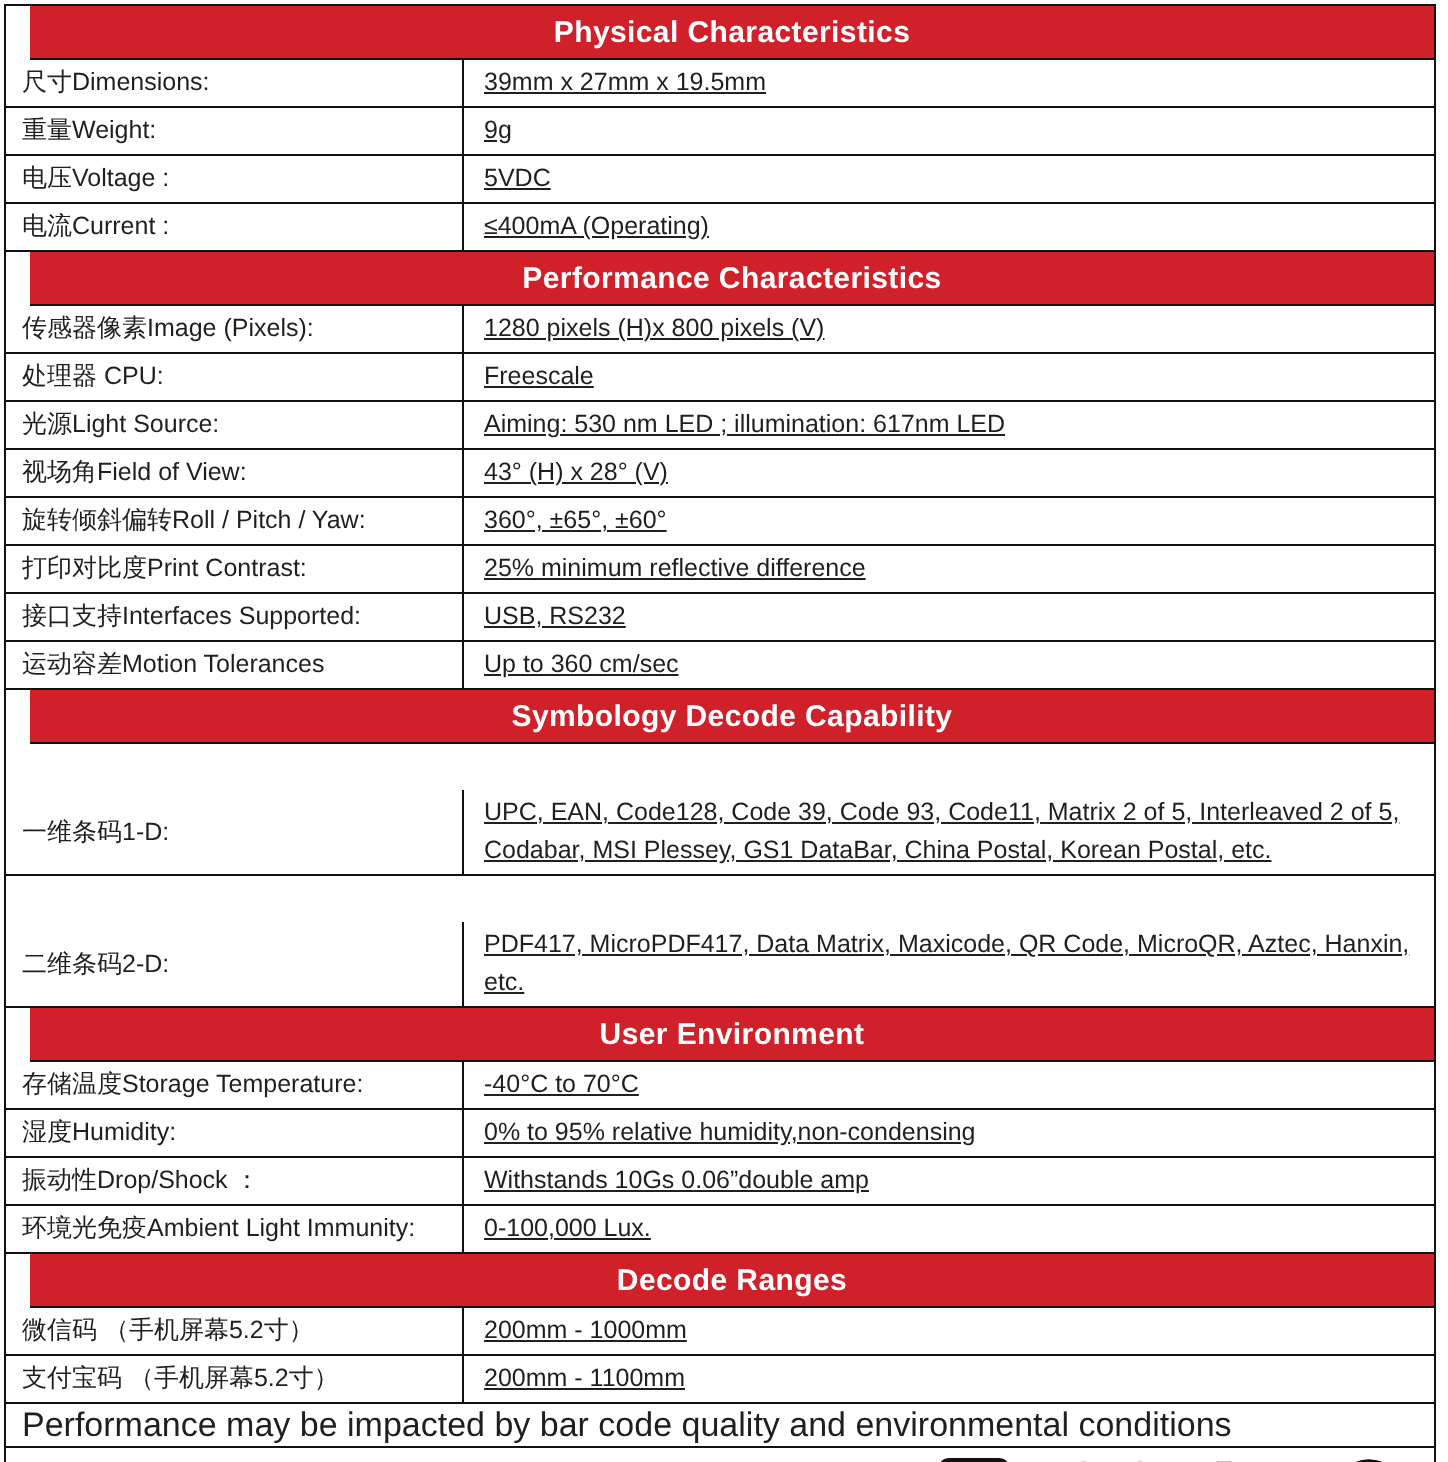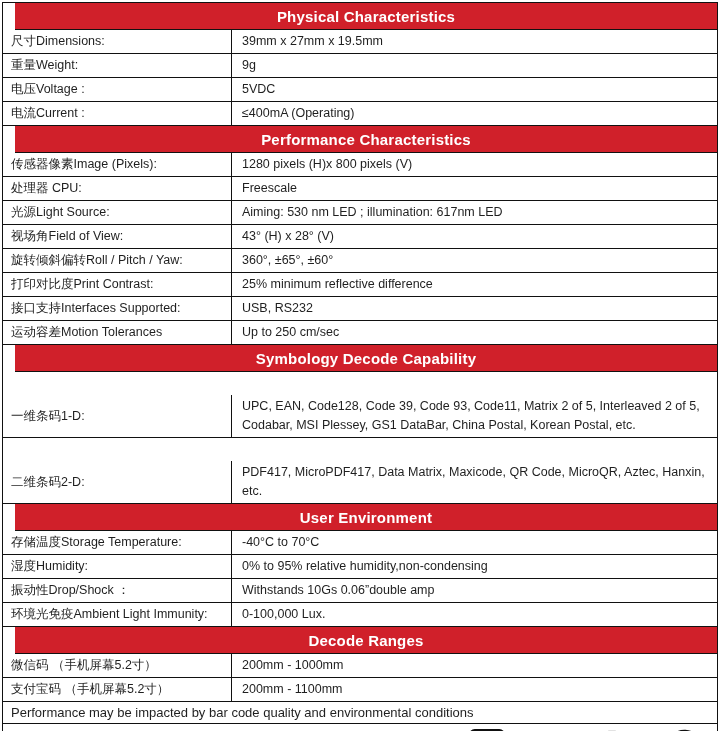--- a/index.html
+++ b/index.html
@@ -43,25 +43,26 @@
     align-items: center;
     line-height: 17px;
     text-align: right;
   }
   .row .value {
     flex: 1;
     padding: 2px 6px 2px 10px;
     display: flex;
     align-items: center;
     line-height: 19px;
+    text-decoration: underline;
   }
   .row.tall { min-height: 43px; margin-top: 23px; }
   .note-row {
     border-bottom: 1px solid #111;
-    font-size: 13px;
+    font-size: 17px;
     line-height: 21px;
     min-height: 21px;
     padding: 0 8px;
   }
   .logo-row {
     height: 46px;
     display: flex;
     justify-content: flex-end;
     align-items: center;
     gap: 20px;
@@ -139,21 +140,21 @@
   <div class="row">
     <div class="label">打印对比度Print Contrast:</div>
     <div class="value">25% minimum reflective difference</div>
   </div>
   <div class="row">
     <div class="label">接口支持Interfaces Supported:</div>
     <div class="value">USB, RS232</div>
   </div>
   <div class="row">
     <div class="label">运动容差Motion Tolerances</div>
-    <div class="value">Up to 250 cm/sec</div>
+    <div class="value">Up to 360 cm/sec</div>
   </div>
 
   <div class="band">Symbology Decode Capability</div>
   <div class="row tall">
     <div class="label">一维条码1-D:</div>
     <div class="value">UPC, EAN, Code128, Code 39, Code 93, Code11, Matrix 2 of 5, Interleaved 2 of 5, Codabar, MSI Plessey, GS1 DataBar, China Postal, Korean Postal, etc.</div>
   </div>
   <div class="row tall">
     <div class="label">二维条码2-D:</div>
     <div class="value">PDF417, MicroPDF417, Data Matrix, Maxicode, QR Code, MicroQR, Aztec, Hanxin, etc.</div>

